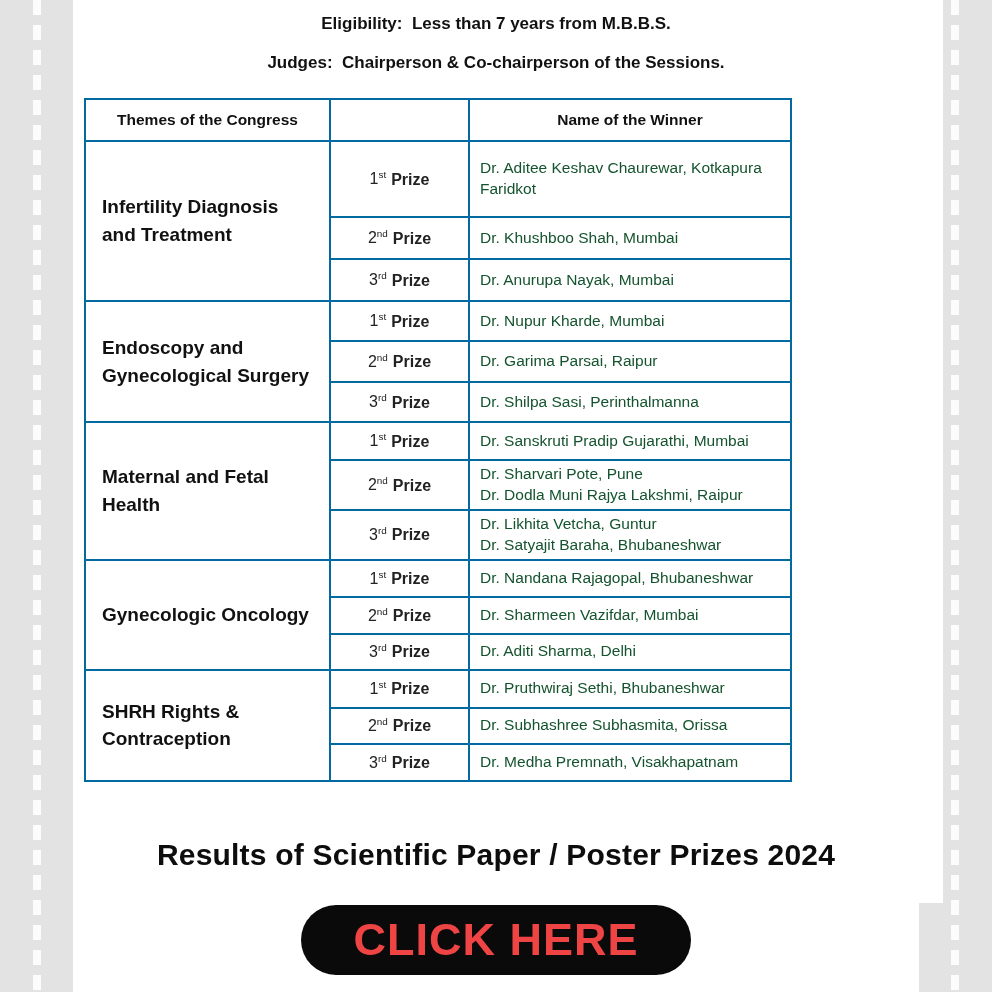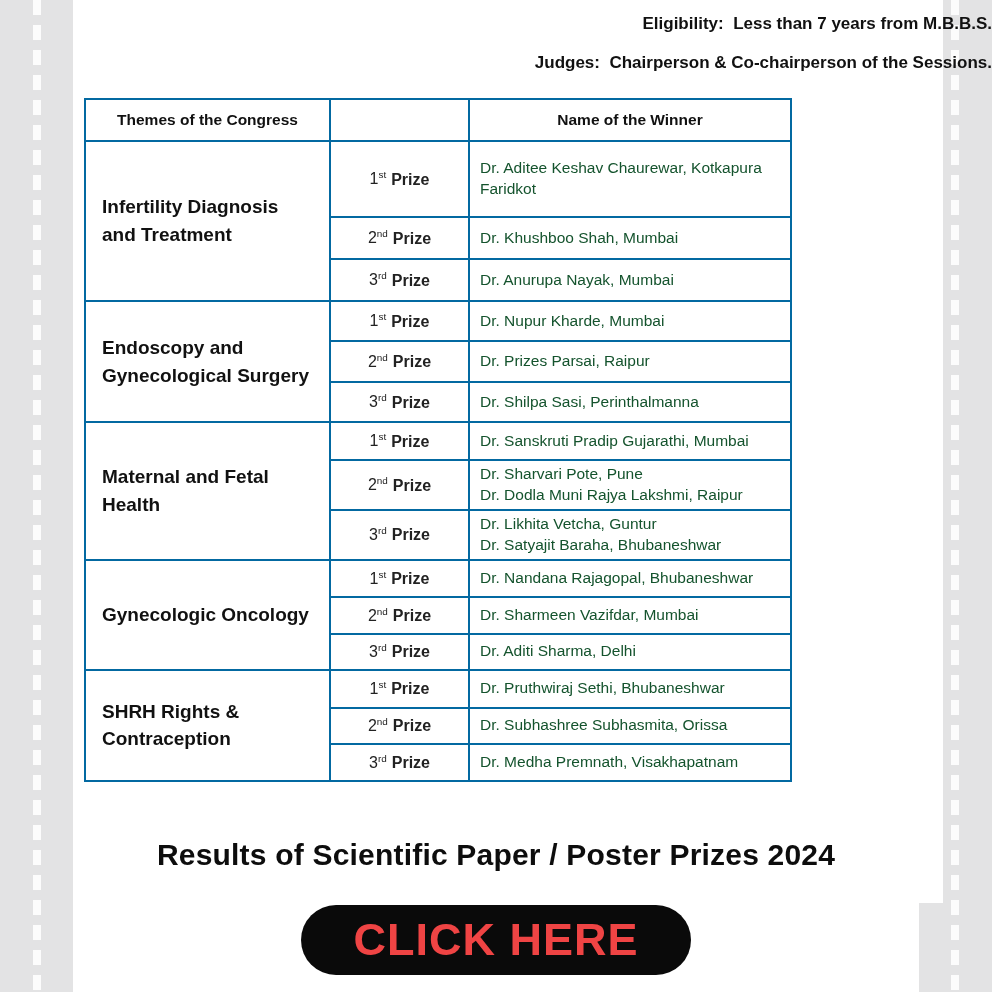--- a/index.html
+++ b/index.html
@@ -23,21 +23,21 @@
     background:#e3e3e4;
     z-index:2;
   }
   .stitch {
     position:absolute; top:0; bottom:0; width:8px; z-index:3;
     background:repeating-linear-gradient(to bottom, #fcfcfc 0 15px, rgba(0,0,0,0) 15px 25px);
   }
   .stitch-left  { left:33px; }
   .stitch-right { left:951px; }
 
-  .intro { position:absolute; top:14px; left:0; width:100%; text-align:right; z-index:4; }
+  .intro { position:absolute; top:14px; left:0; width:100%; text-align:center; z-index:4; }
   .intro-line { font-size:17px; font-weight:bold; color:#111; margin-bottom:19px; white-space:pre; }
 
   table.winners {
     position:absolute; top:98px; left:84px; z-index:4;
     width:706px;
     border-collapse:collapse;
     table-layout:fixed;
   }
   .winners td, .winners th { border:2px solid #0369a1; vertical-align:middle; }
   col.c-theme  { width:245px; }
@@ -123,21 +123,21 @@
   <tr class="h40">
     <td class="theme" rowspan="3">Endoscopy and Gynecological Surgery</td>
     <td class="prize"><span>1</span><sup>st</sup><span class="pw">Prize</span></td>
     <td class="winner">
           <div>Dr. Nupur Kharde, Mumbai</div>
         </td>
   </tr>
   <tr class="h41">
     <td class="prize"><span>2</span><sup>nd</sup><span class="pw">Prize</span></td>
     <td class="winner">
-          <div>Dr. Prizes Parsai, Raipur</div>
+          <div>Dr. Garima Parsai, Raipur</div>
         </td>
   </tr>
   <tr class="h40">
     <td class="prize"><span>3</span><sup>rd</sup><span class="pw">Prize</span></td>
     <td class="winner">
           <div>Dr. Shilpa Sasi, Perinthalmanna</div>
         </td>
   </tr>
 
   <tr class="h38">

